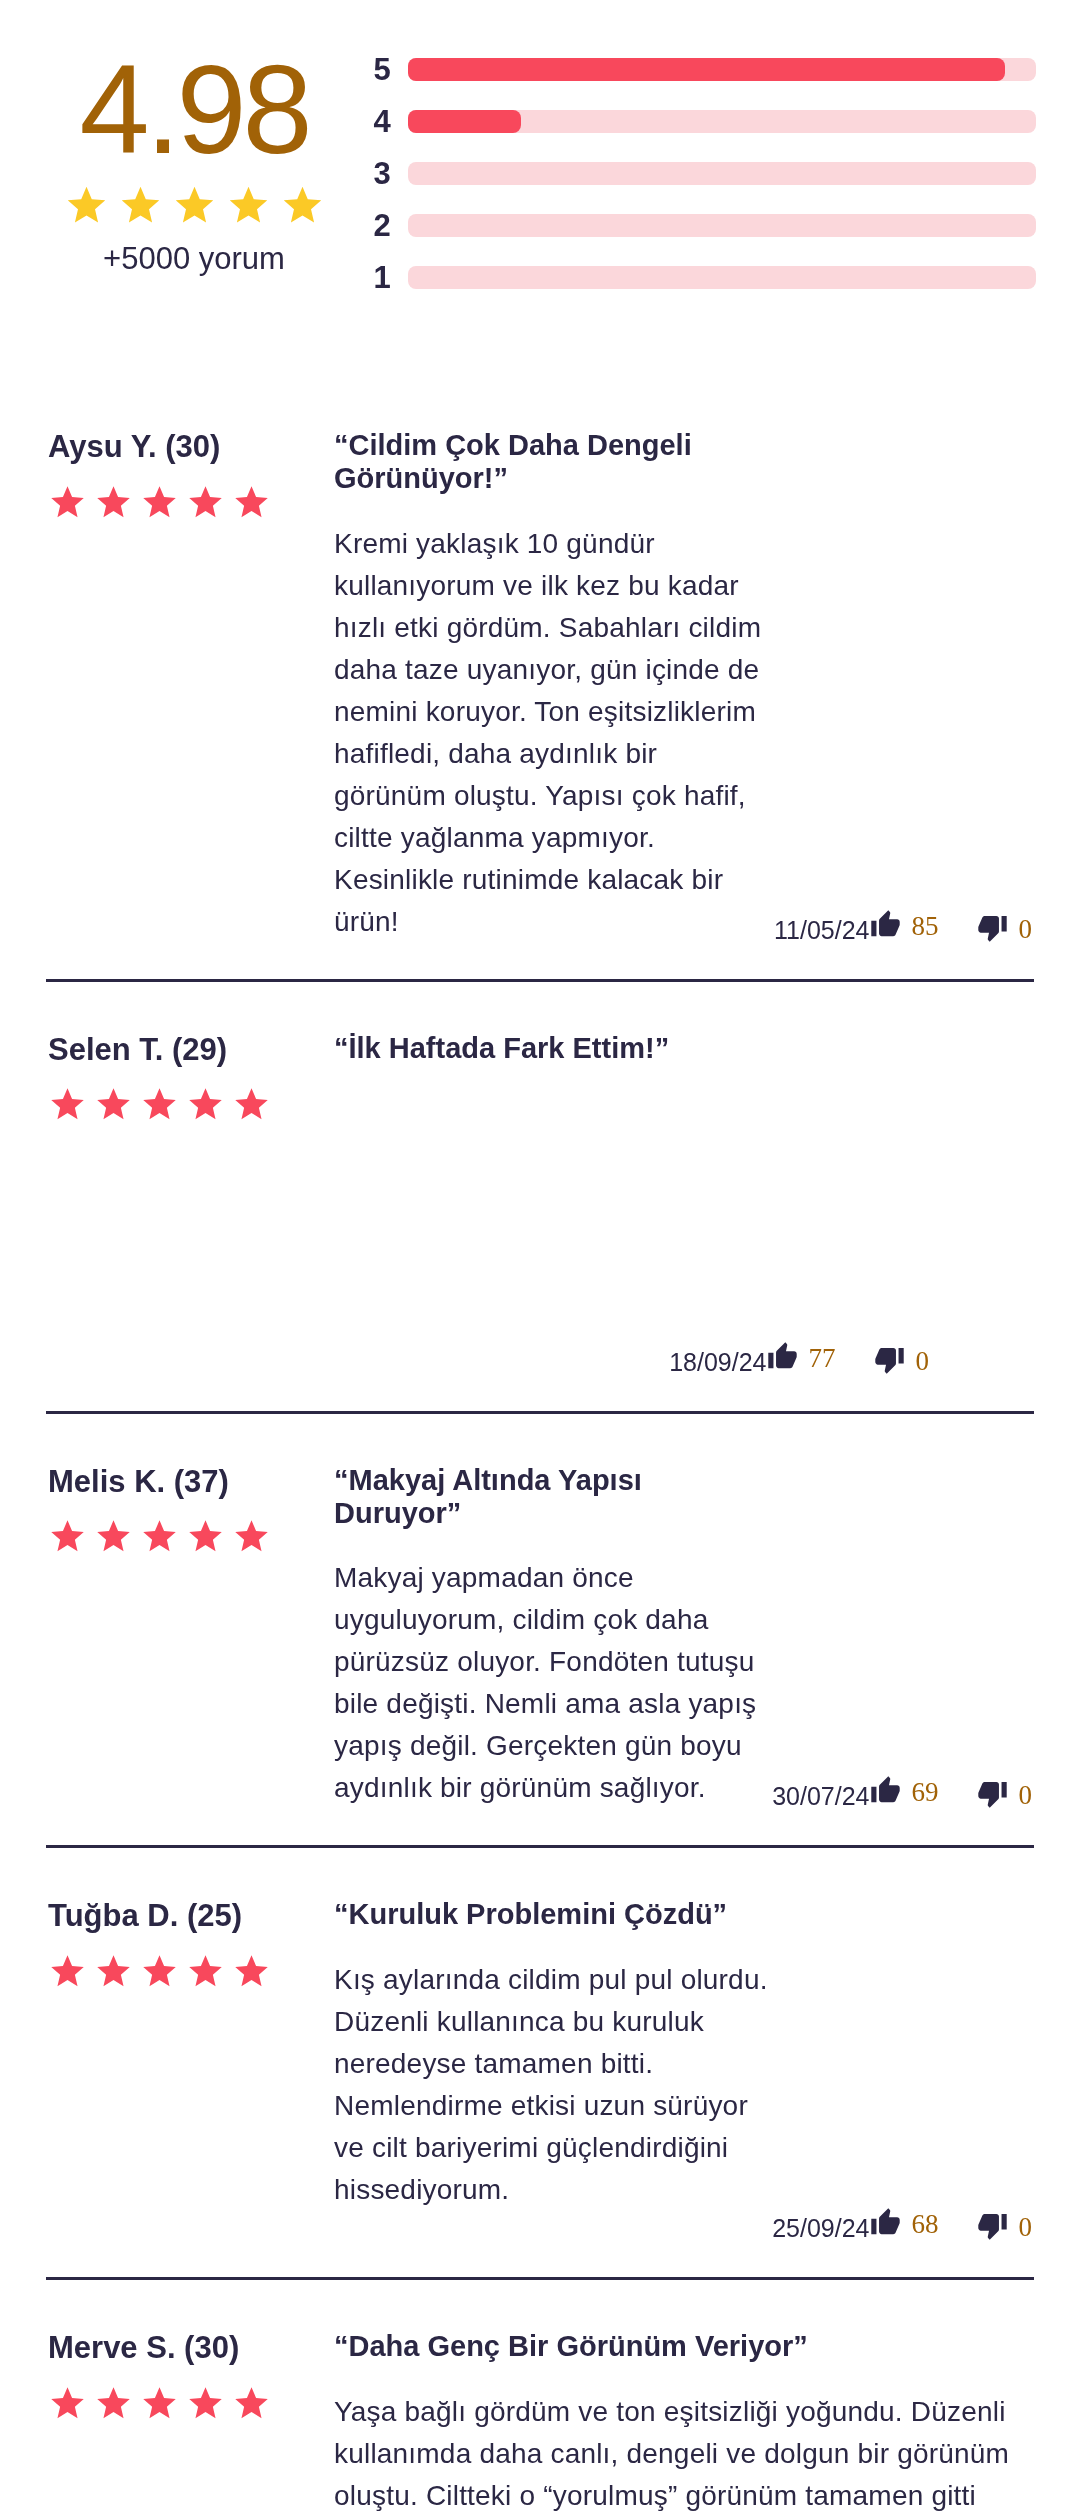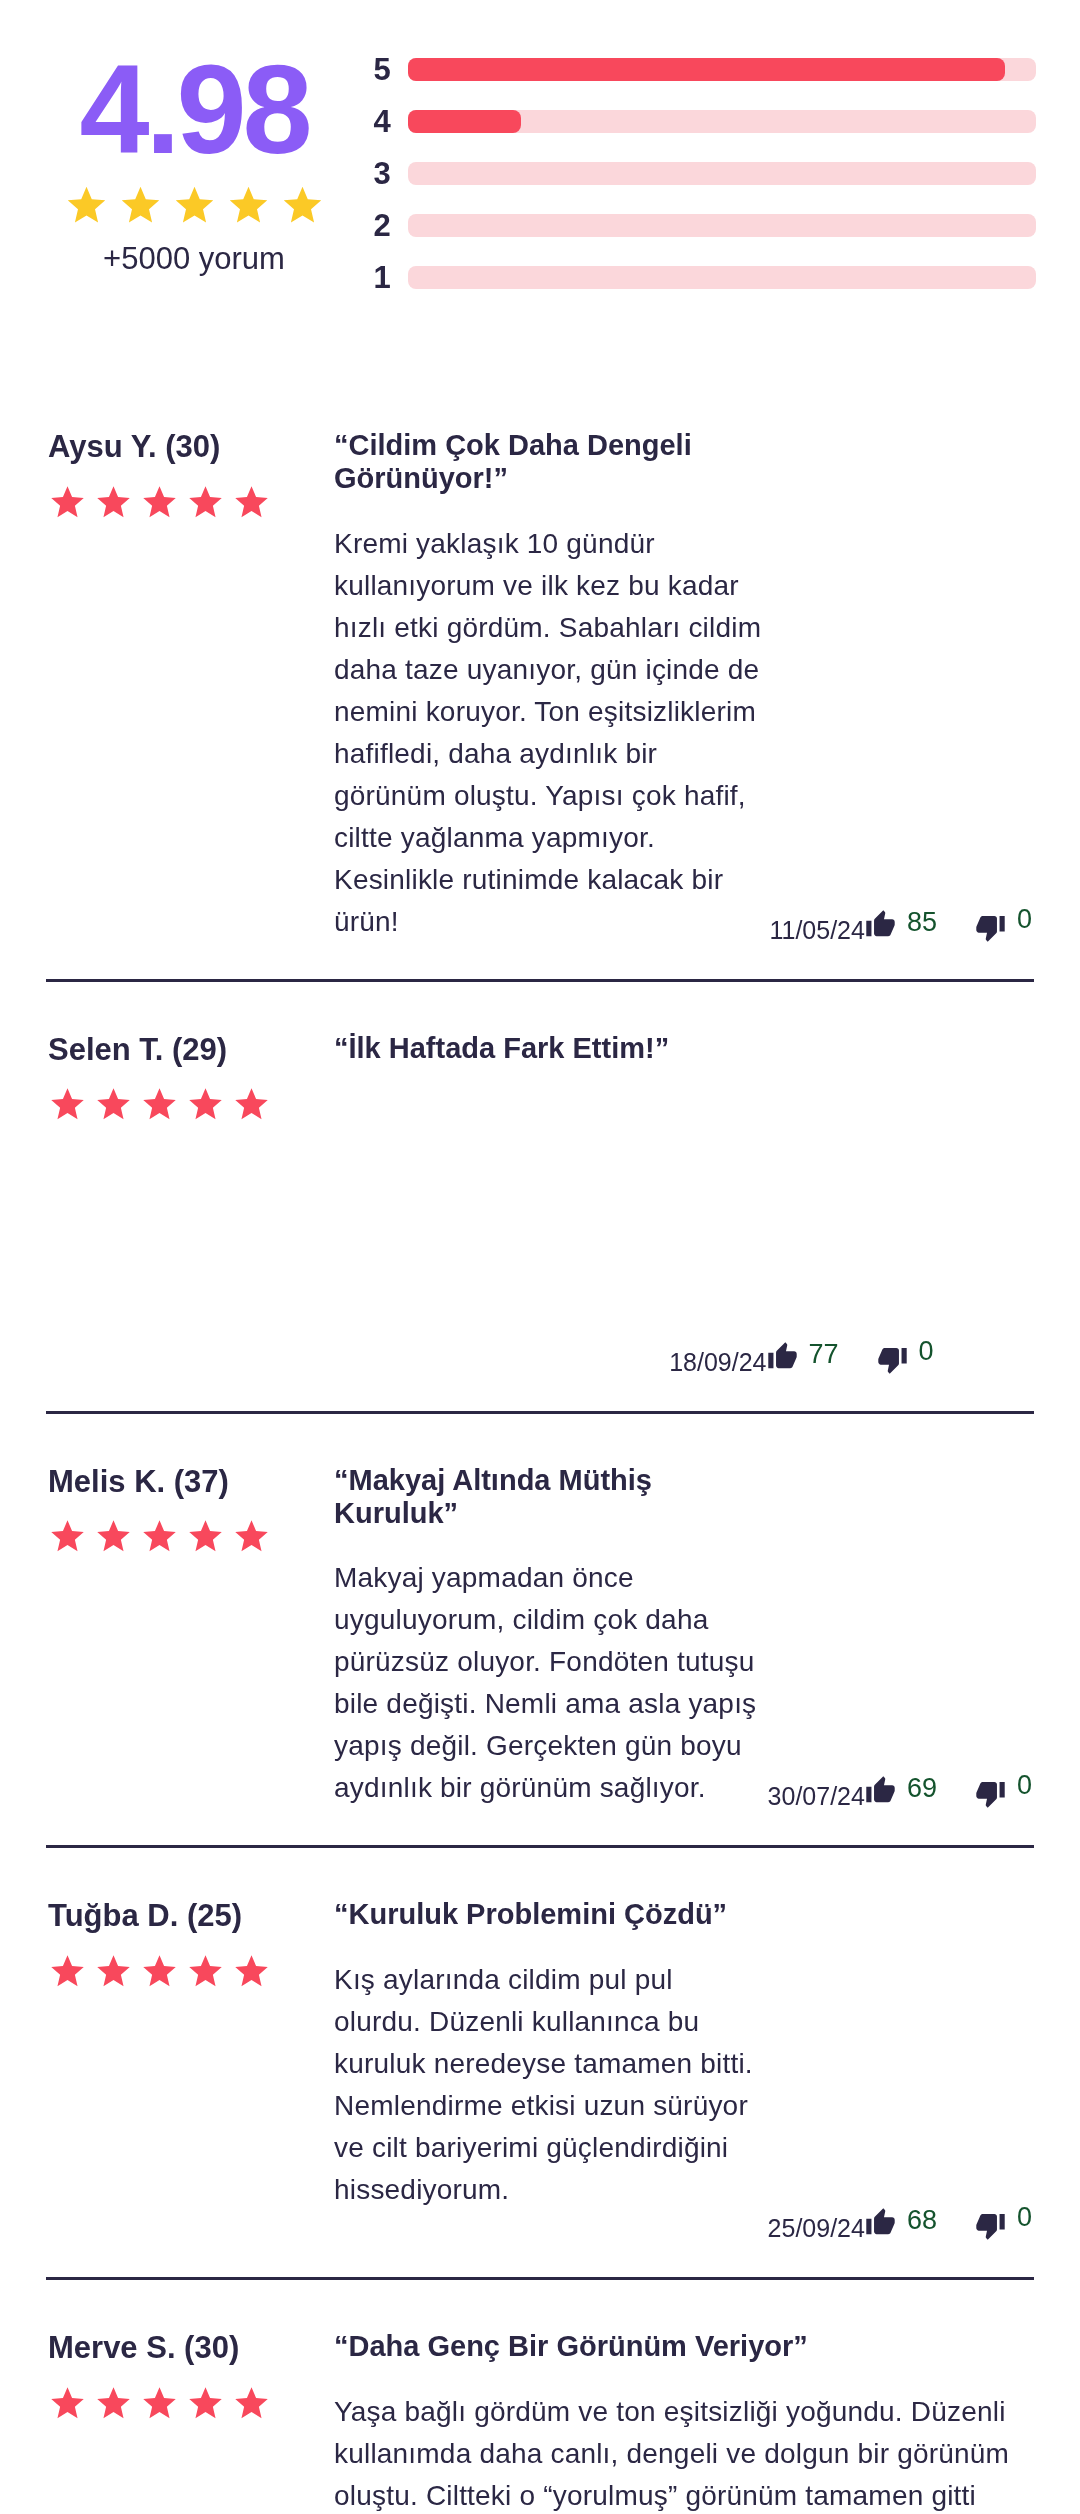--- a/index.html
+++ b/index.html
@@ -8,22 +8,22 @@
     width: 1080px;
     font-family: "Liberation Sans", sans-serif;
     color: #2b2744;
   }
   .page { width: 1080px; min-height: 2514px; background: #ffffff; }
 
   
   .summary { display: flex; padding: 46px 44px 0 46px; }
   .score-col { width: 296px; display: flex; flex-direction: column; align-items: center; flex-shrink: 0; }
   .score {
-    font-size: 126px; font-weight: 700; line-height: 1.02;
-    letter-spacing: -4px; color: #8b5cf6;
+    font-size: 126px; font-weight: 400; line-height: 1.02;
+    letter-spacing: -4px; color: #a16207;
   }
   .stars { display: flex; align-items: center; }
   .stars-yellow { gap: 9px; margin-top: 8px; }
   .stars-yellow svg { width: 45px; height: 45px; fill: #fbc926; }
   .count-label { margin-top: 13px; font-size: 31px; font-weight: 500; color: #2b2744; }
 
   .hist-col { flex: 1; margin-left: 26px; padding-top: 8px; display: flex; flex-direction: column; gap: 21px; }
   .hist-row { display: flex; align-items: center; }
   .hist-label { width: 28px; text-align: center; font-size: 31px; font-weight: 700; margin-right: 12px; line-height: 1; }
   .hist-track { flex: 1; height: 23px; background: #fbd7db; border-radius: 8px; position: relative; }
@@ -44,23 +44,23 @@
   .review-title { font-size: 29px; font-weight: 700; line-height: 1.15; margin-bottom: 21px; }
   .review-body { font-size: 28px; line-height: 1.5; letter-spacing: 0.2px; margin-top: 27px; }
 
   .review-footer {
     margin-top: auto; padding-top: 46px;
     display: flex; justify-content: space-between; align-items: flex-end;
   }
   .review-date { font-size: 25px; line-height: 1; }
   .review-votes { display: flex; align-items: center; gap: 38px; }
   .vote {
-    display: flex; align-items: flex-start; gap: 11px;
+    display: flex; align-items: flex-end; gap: 11px;
     background: none; border: none; cursor: pointer;
-    font-family: Liberation Sans, sans-serif; color: #14532d;
+    font-family: Liberation Serif, serif; color: #a16207;
     font-size: 27px; font-weight: 500; line-height: 1; padding: 0;
   }
   .vote svg { width: 31px; height: 31px; fill: #2b2744; }
   .vote-down svg { margin-top: 6px; }
 </style>
 </head>
 <body>
 
 <div class="page">
 
@@ -226,21 +226,21 @@
   </svg>
               <svg viewBox="0 0 24 24" aria-hidden="true">
     <path d="M12 17.27 18.18 21l-1.64-7.03L22 9.24l-7.19-.61L12 2 9.19 8.63 2 9.24l5.46 4.73L5.82 21z"></path>
   </svg>
               <svg viewBox="0 0 24 24" aria-hidden="true">
     <path d="M12 17.27 18.18 21l-1.64-7.03L22 9.24l-7.19-.61L12 2 9.19 8.63 2 9.24l5.46 4.73L5.82 21z"></path>
   </svg>
             </div>
       </div>
       <div class="review-right">
-        <h3 class="review-title">“Makyaj Altında Müthiş Kuruluk”</h3>
+        <h3 class="review-title">“Makyaj Altında Yapısı Duruyor”</h3>
         <p class="review-body">Makyaj yapmadan önce uyguluyorum, cildim çok daha pürüzsüz oluyor. Fondöten tutuşu bile değişti. Nemli ama asla yapış yapış değil. Gerçekten gün boyu aydınlık bir görünüm sağlıyor.</p>
       </div>
     </div>
     <div class="review-footer">
       <span class="review-date">30/07/24</span>
       <div class="review-votes">
         <button class="vote vote-up">
           <svg viewBox="0 0 24 24" aria-hidden="true">
             <path d="M1 21h4V9H1v12zM23 10c0-1.1-.9-2-2-2h-6.31l.95-4.57.03-.32c0-.41-.17-.79-.44-1.06L14.17 1 7.59 7.59C7.22 7.95 7 8.45 7 9v10c0 1.1.9 2 2 2h9c.83 0 1.54-.5 1.84-1.22l3.02-7.05c.09-.23.14-.47.14-.73v-2z"></path>
           </svg>

